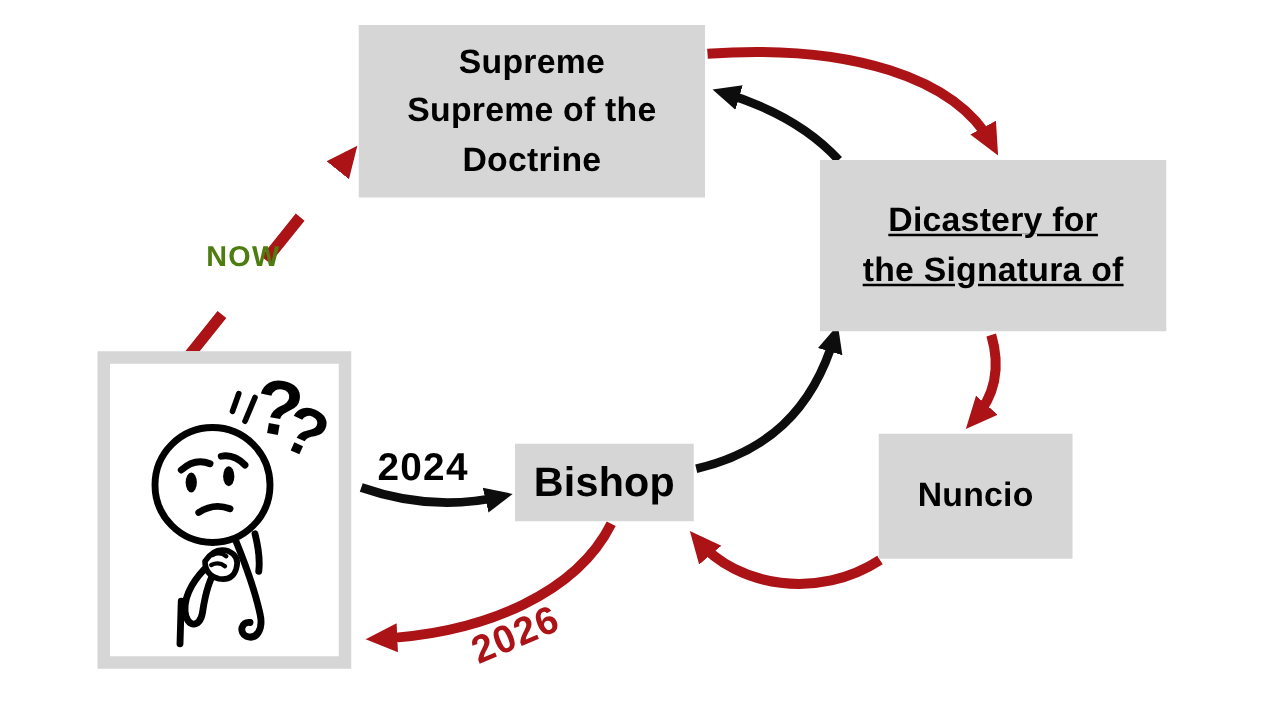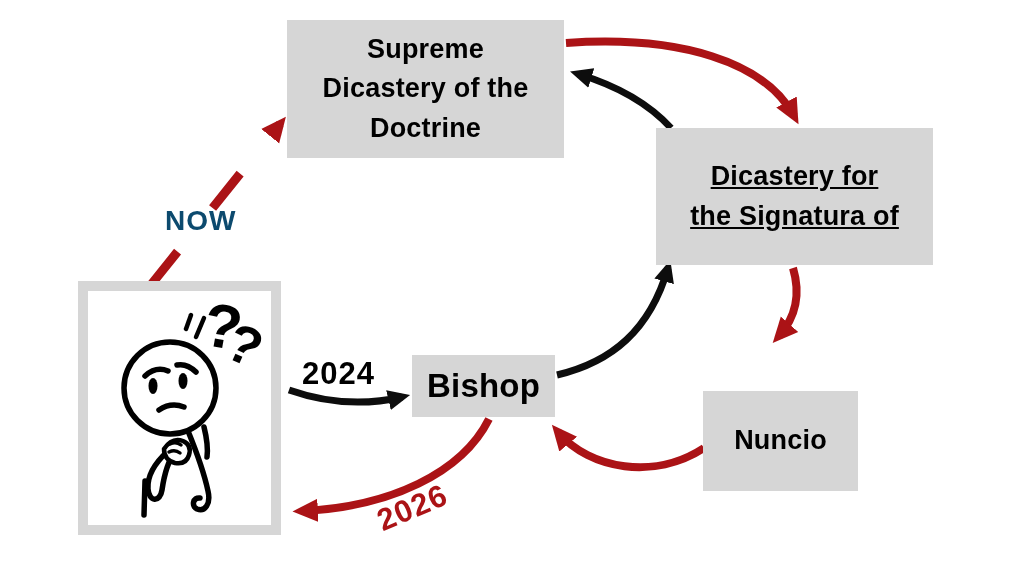--- a/index.html
+++ b/index.html
@@ -28,35 +28,35 @@
     align-items: center;
     text-align: center;
     font-weight: bold;
     color: #000000;
     font-size: 27px;
     line-height: 1.45;
     letter-spacing: 0.2px;
   }
   .node-supreme   { left: 287px; top: 20px;  width: 277px; height: 138px; }
   .node-dicastery { left: 656px; top: 128px; width: 277px; height: 137px; text-decoration: underline; }
-  .node-nuncio    { left: 703px; top: 347px; width: 155px; height: 100px; margin-top: 44px; }
+  .node-nuncio    { left: 703px; top: 347px; width: 155px; height: 100px; }
   .node-bishop    { left: 412px; top: 355px; width: 143px; height: 62px; font-size: 33px; }
   .person-box {
     position: absolute;
     left: 78px; top: 281px;
     width: 183px; height: 234px;
     background: #ffffff;
     border: 10px solid #d6d6d6;
   }
   .edge-label {
     position: absolute;
     font-weight: bold;
     white-space: nowrap;
   }
-  .label-now  { left: 165px; top: 205px; font-size: 28px; color: #0c4a6e; letter-spacing: 1px; }
+  .label-now  { left: 165px; top: 192px; font-size: 23px; color: #4d7c0f; letter-spacing: 1px; }
   .label-2024 { left: 302px; top: 356px; font-size: 31px; color: #000000; letter-spacing: 1px; text-align: center; }
   .label-2026 {
     left: 376px; top: 490px; font-size: 31px; color: #ab1316; letter-spacing: 1px;
     transform: rotate(-23deg);
     transform-origin: center;
   }
 </style>
 </head>
 <body>
 
@@ -87,21 +87,21 @@
 
     <path d="M 793,268 C 801,295 795,318 779,336" fill="none" stroke="#ab1316" stroke-width="8" marker-end="url(#head-red)"></path>
 
     <path d="M 704,448 C 655,480 590,470 558,432" fill="none" stroke="#ab1316" stroke-width="8" marker-end="url(#head-red)"></path>
 
     <path d="M 489,419 C 462,473 390,507 302,511" fill="none" stroke="#ab1316" stroke-width="8" marker-end="url(#head-red)"></path>
   </svg>
 
   <div class="node node-supreme">
     <div>Supreme</div>
-    <div>Dicastery of the</div>
+    <div>Supreme of the</div>
     <div>Doctrine</div>
   </div>
 
   <div class="node node-dicastery">
     <div>Dicastery for</div>
     <div>the Signatura of</div>
   </div>
 
   <div class="node node-nuncio">
     <div>Nuncio</div>

